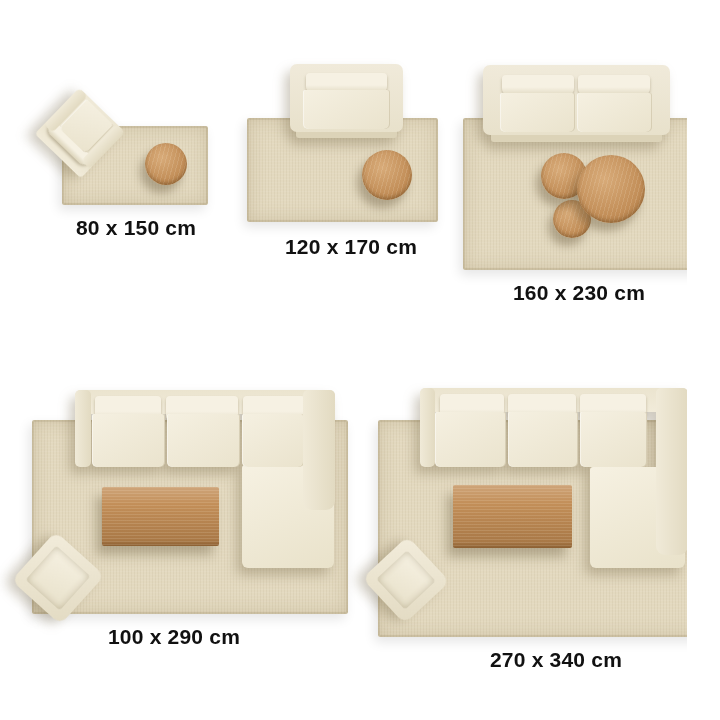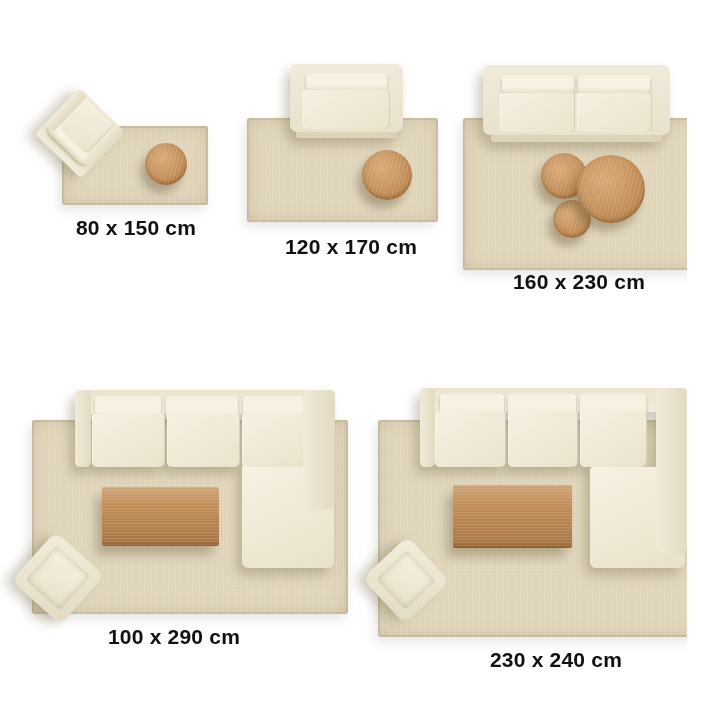--- a/index.html
+++ b/index.html
@@ -120,21 +120,21 @@
       <div class="part headrest" style="left:19px;top:10px;width:72px;height:22px"></div>
       <div class="part headrest" style="left:95px;top:10px;width:72px;height:22px"></div>
       <div class="part seat" style="left:17px;top:28px;width:75px;height:39px"></div>
       <div class="part seat" style="left:94px;top:28px;width:75px;height:39px"></div>
     </div>
 
     <div class="round-table" style="left:553px;top:200px;width:38px;height:38px"></div>
     <div class="round-table" style="left:541px;top:153px;width:46px;height:46px"></div>
     <div class="round-table" style="left:577px;top:155px;width:68px;height:68px"></div>
 
-    <div class="size-label" style="left:579px;top:271px">160 x 230 cm</div>
+    <div class="size-label" style="left:579px;top:282px">160 x 230 cm</div>
   </section>
 
   <section class="scene">
     <div class="rug" style="left:32px;top:420px;width:316px;height:194px"></div>
 
     <div class="furn" style="left:75px;top:390px;width:260px;height:180px">
       <div class="part chaise" style="left:167px;top:75px;width:92px;height:103px"></div>
       <div class="part back" style="left:0;top:0;width:260px;height:24px"></div>
       <div class="part armv" style="left:0;top:0;width:16px;height:77px"></div>
       <div class="part headrest" style="left:20px;top:6px;width:66px;height:28px"></div>
@@ -170,16 +170,16 @@
       <div class="part seat" style="left:160px;top:24px;width:67px;height:55px"></div>
       <div class="part armv armr" style="left:236px;top:0;width:32px;height:167px"></div>
     </div>
 
     <div class="coffee-table" style="left:453px;top:485px;width:119px;height:63px"></div>
 
     <div class="furn ottoman" style="left:375px;top:549px;width:62px;height:62px;transform:rotate(47deg)">
       <div class="cushion"></div>
     </div>
 
-    <div class="size-label" style="left:556px;top:649px">230 x 240 cm</div>
+    <div class="size-label" style="left:556px;top:649px">270 x 340 cm</div>
   </section>
 
 </div>
 
 </body></html>

